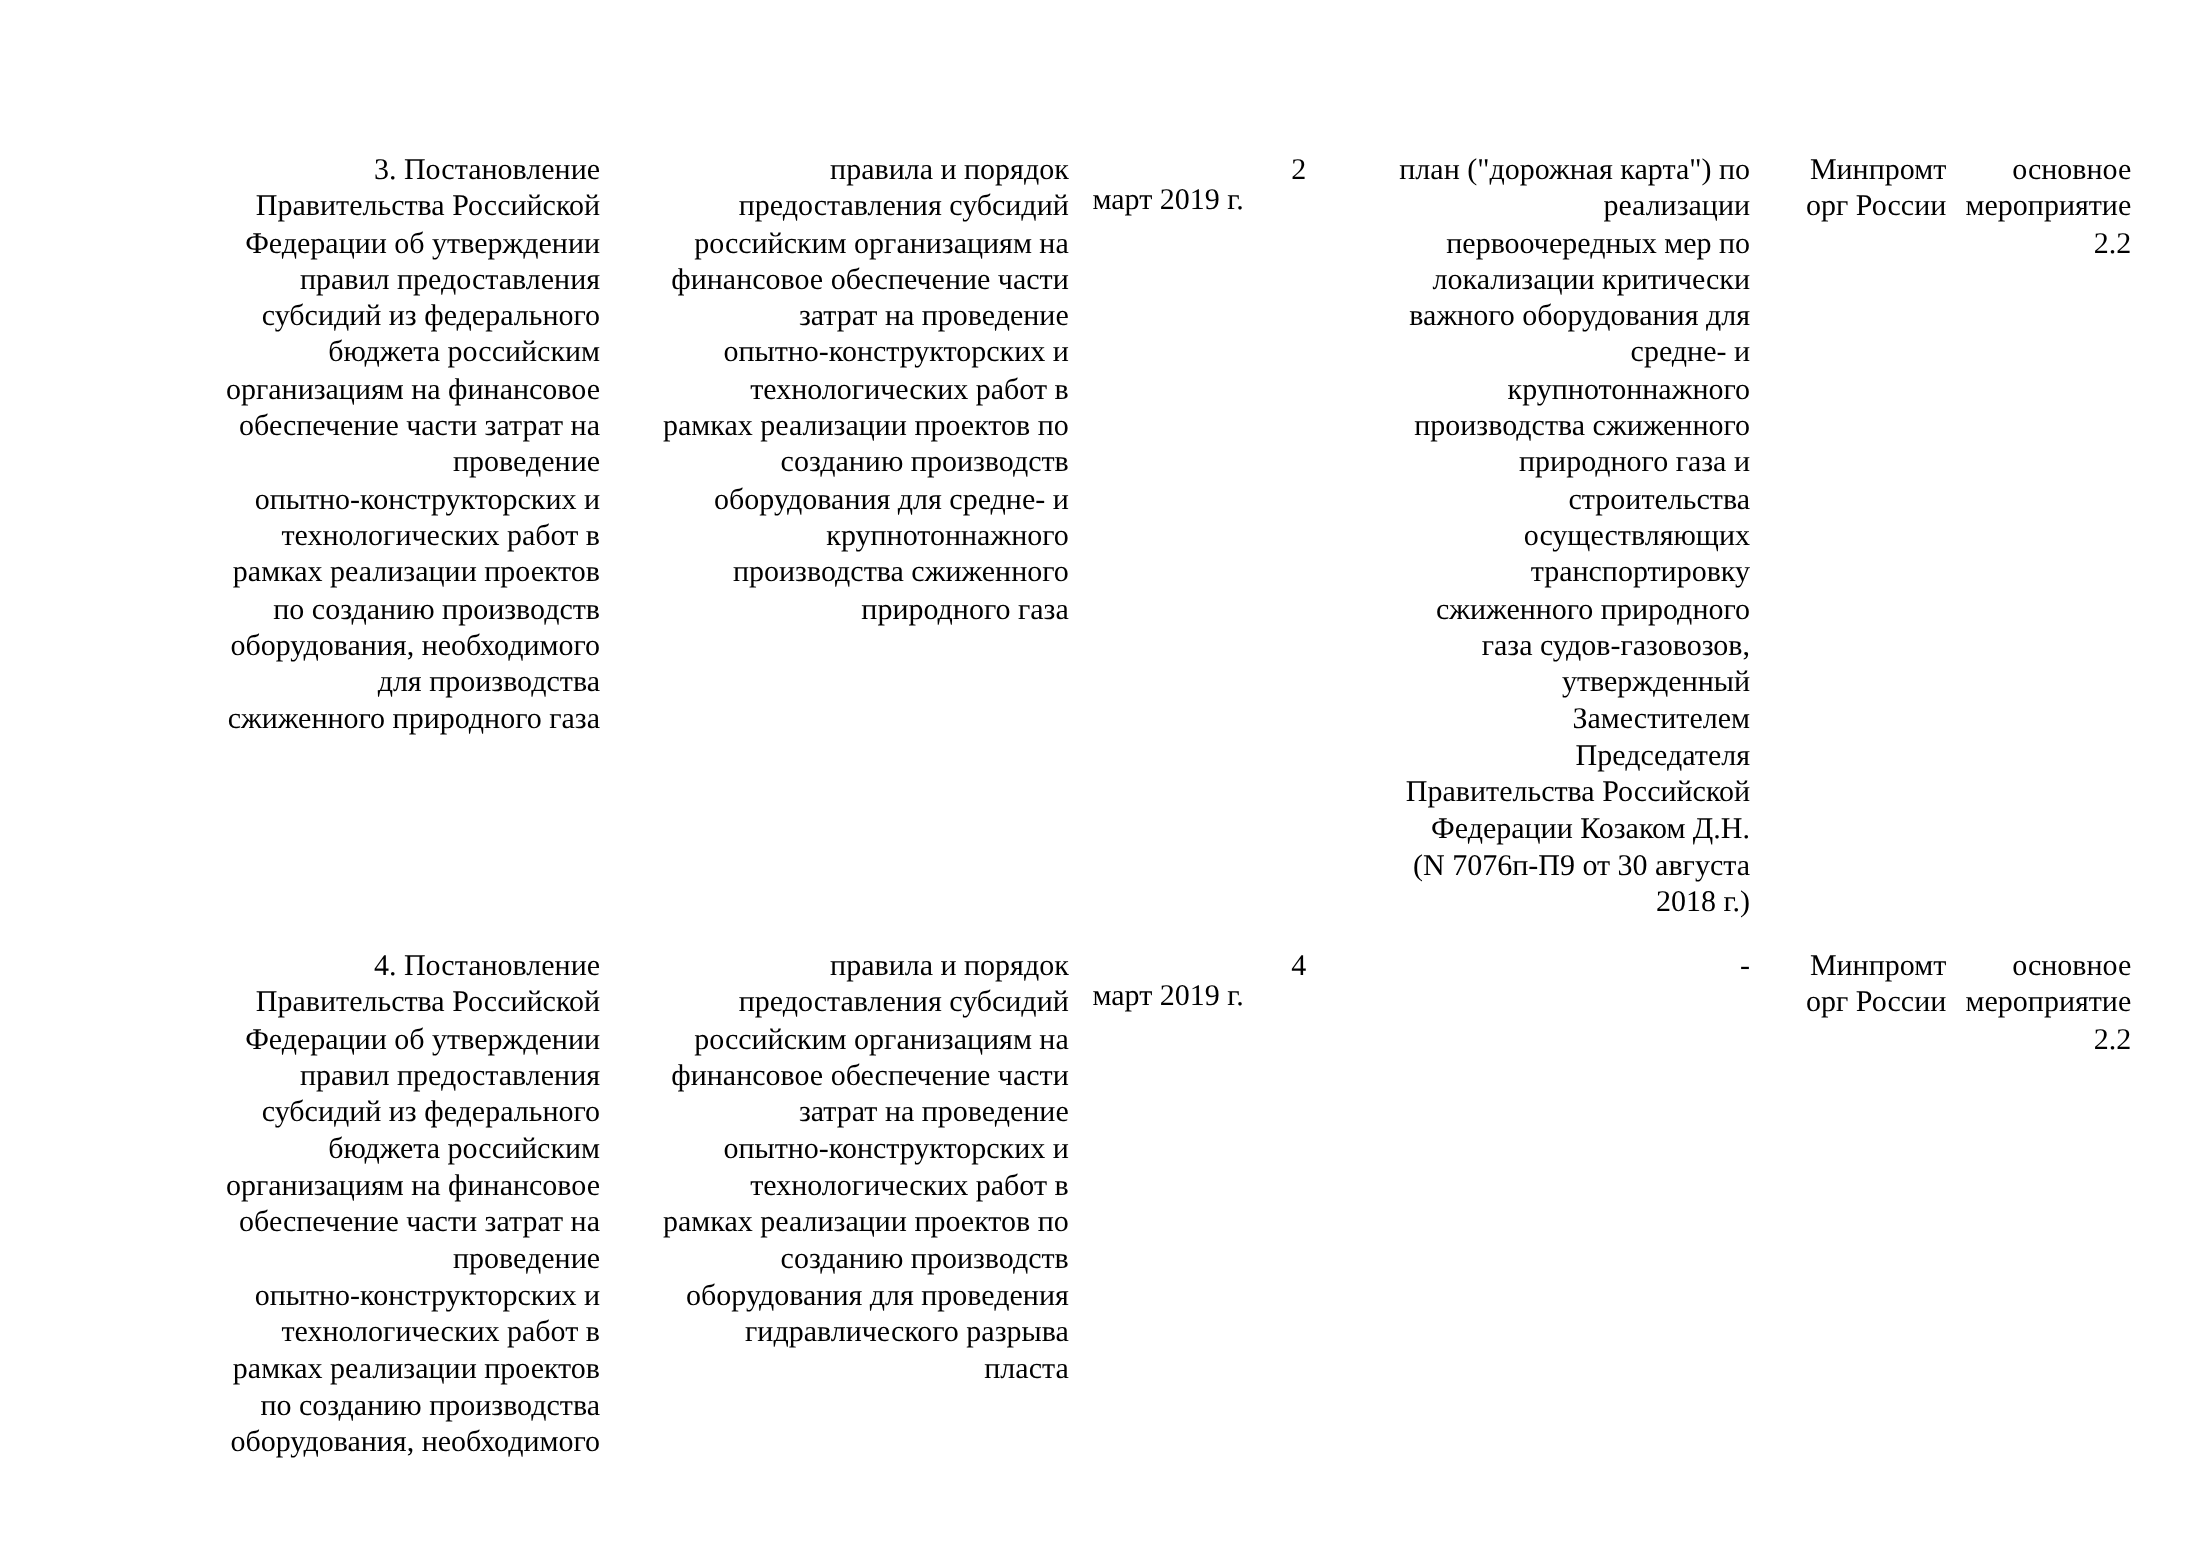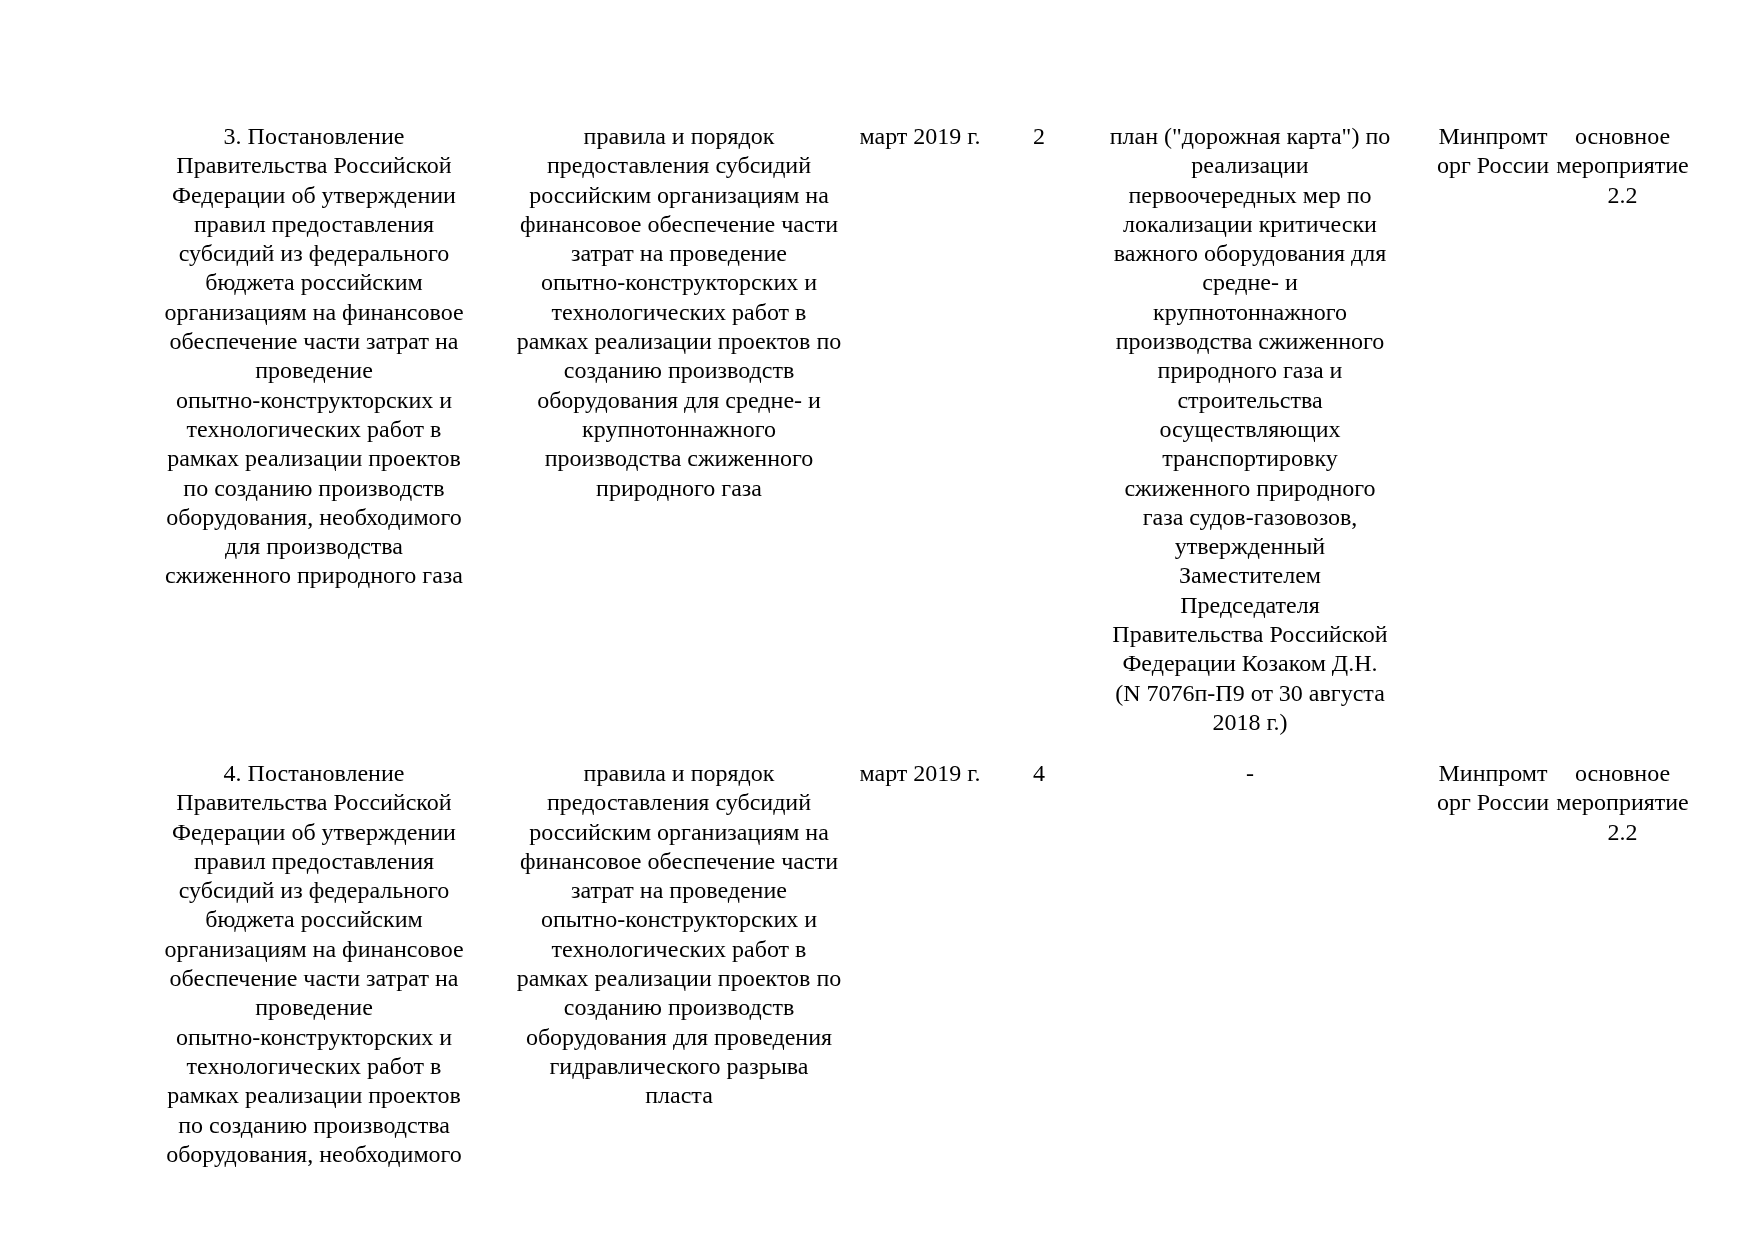--- a/index.html
+++ b/index.html
@@ -24,25 +24,25 @@
     right: 0;
     height: 0;
     overflow: visible;
   }
   .row-1 { top: 122px; }
   .row-2 { top: 759px; }
   .cell {
     position: absolute;
     top: 0;
     white-space: pre-line;
-    text-align: center;
+    text-align: right;
   }
   .c-act      { left: 148px;  width: 332px; }
   .c-subject  { left: 503px;  width: 352px; }
-  .c-deadline { left: 845px;  width: 150px; }
+  .c-deadline { left: 845px;  width: 150px; margin-top: 24px; }
   .c-count    { left: 1008px; width: 62px; text-align: center; }
   .c-basis    { left: 1100px; width: 300px; }
   .c-executor { left: 1405px; width: 128px; margin-left: 24px; }
   .c-program  { left: 1540px; width: 165px; }
 </style>
 </head>
 <body>
 
 <div class="page">
 

